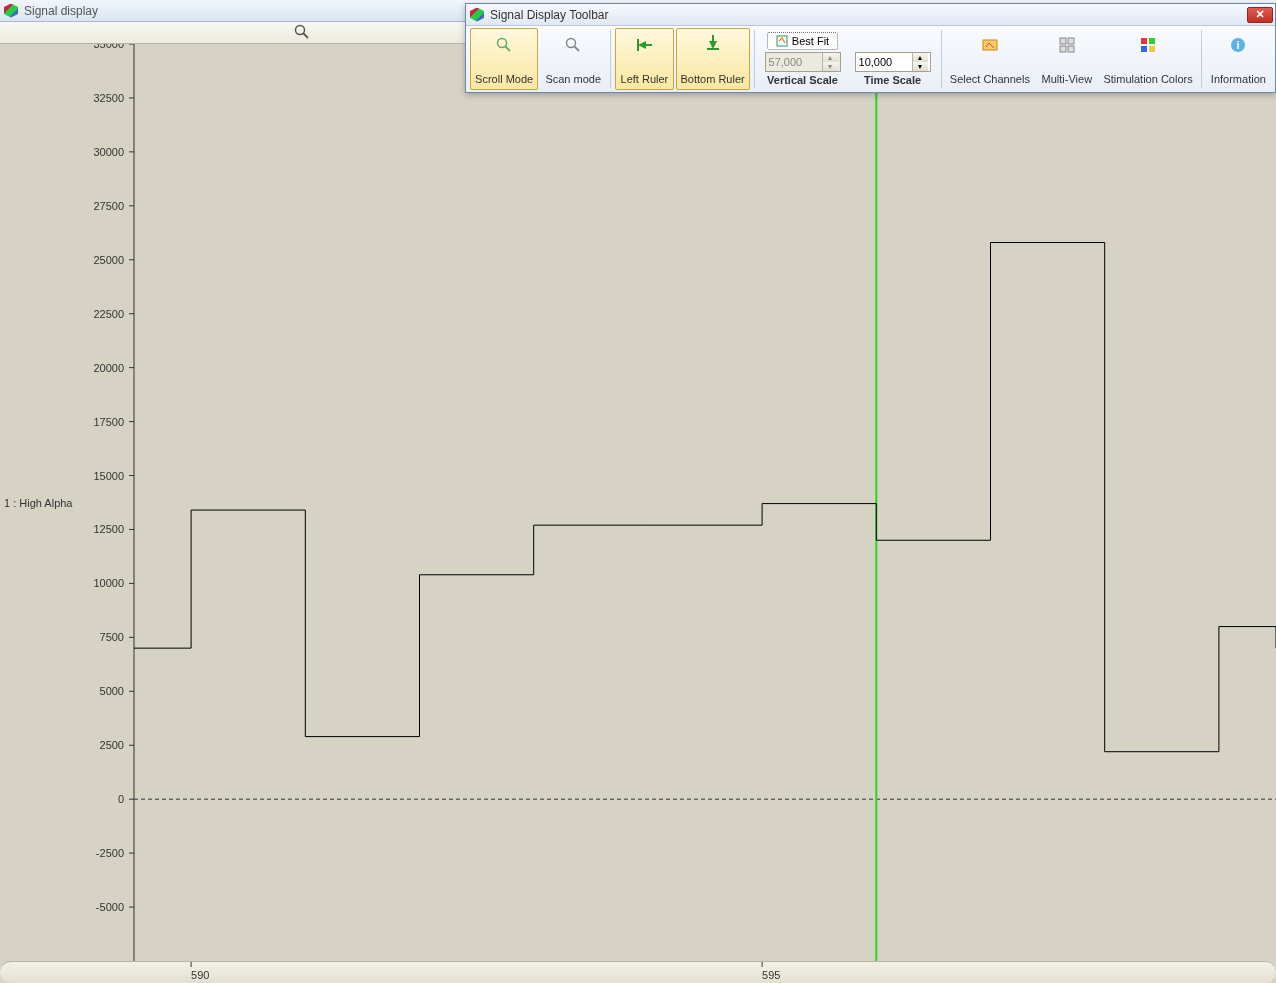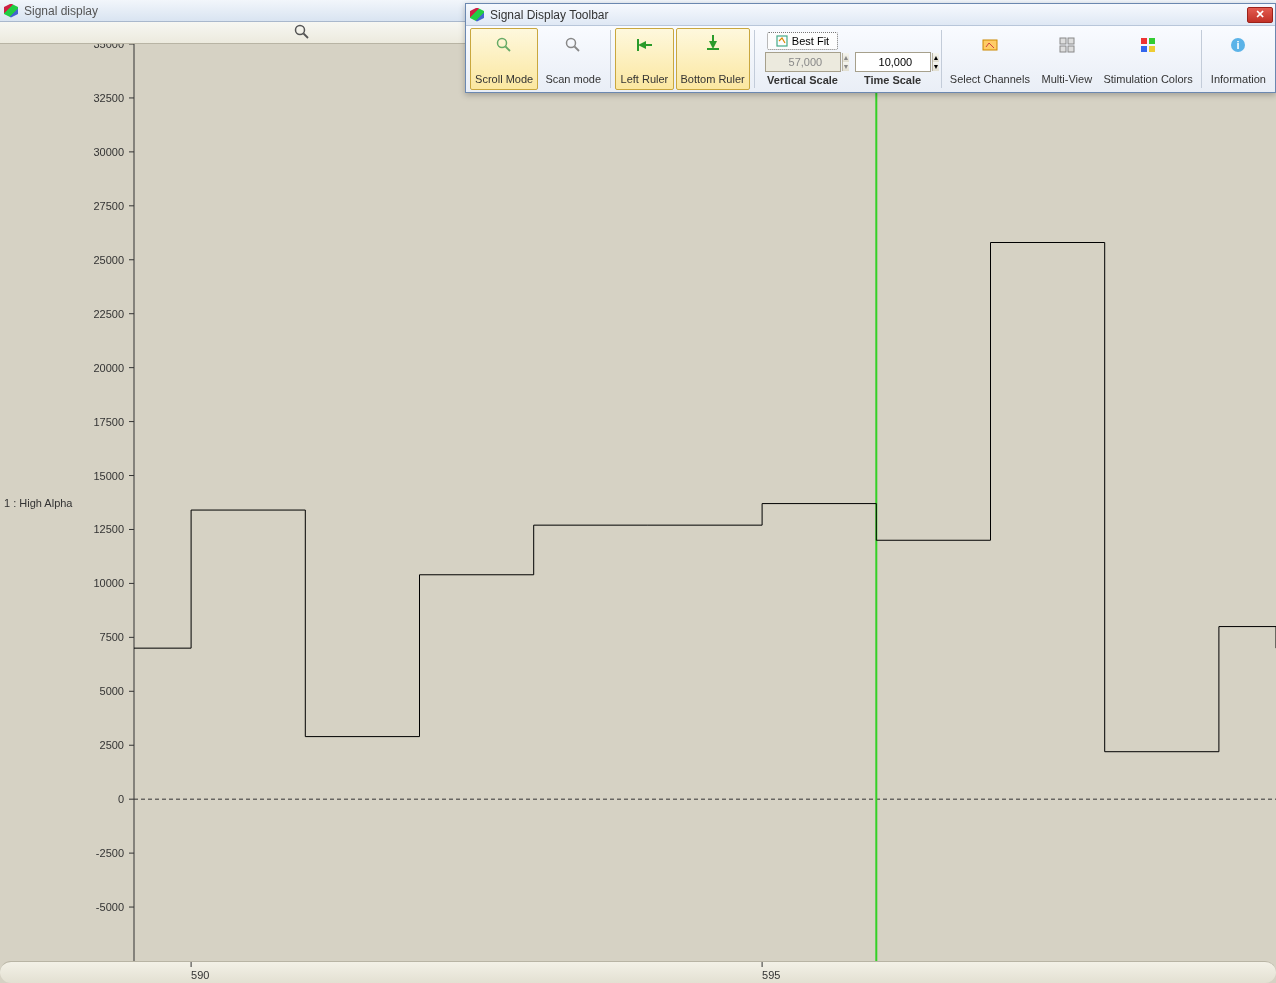--- a/index.html
+++ b/index.html
@@ -100,21 +100,21 @@
   .spinbox {
     display:flex; align-items:center;
     border:1px solid #a6a08c;
     background:#fff;
     height:20px; width:76px;
     font-size:11px;
   }
   .spinbox.disabled { background:#eceade; color:#888; }
   .spinbox input {
     border:none; outline:none; width:56px; padding:0 3px;
-    font-size:11px; background:transparent; color:inherit; font-family:inherit;margin-left:20px;
+    font-size:11px; background:transparent; color:inherit; font-family:inherit;
   }
   .spinbox .spinbtns {
     width:16px; height:100%;
     display:flex; flex-direction:column;
     border-left:1px solid #b8b4a4;
   }
   .spinbox .sbtn {
     flex:1; font-size:7px; display:flex;align-items:center;justify-content:center;
     background:linear-gradient(#f6f6f0,#e1ded0);
   }

